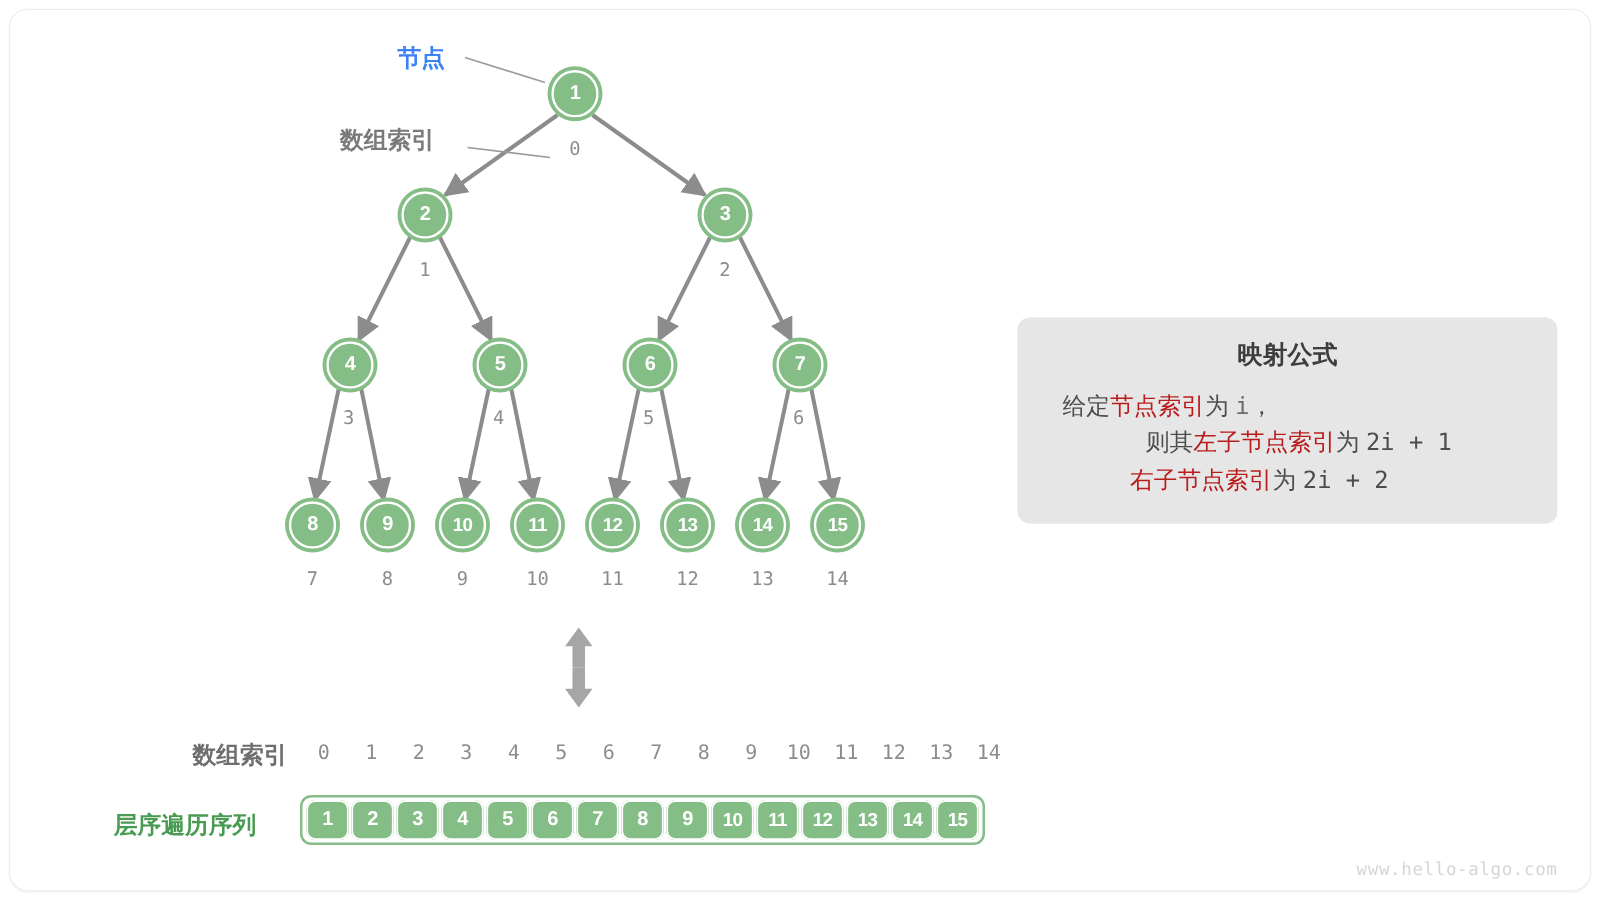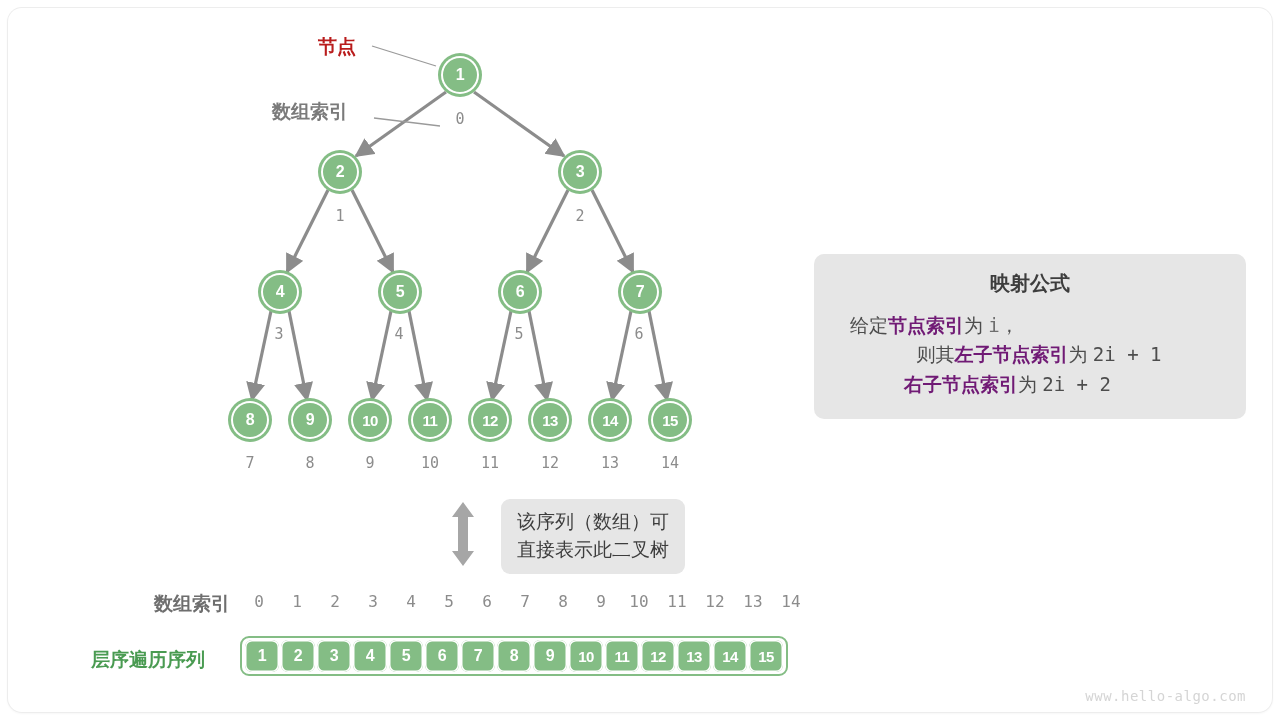--- a/index.html
+++ b/index.html
@@ -62,21 +62,21 @@
     text-align: center;
     width: 40px;
   }
   
   .callout {
     position: absolute;
     font-size: 19px;
     font-weight: bold;
     white-space: nowrap;
   }
-  .callout.green { color: #b91c1c; }
+  .callout.green { color: #3b82f6; }
   .callout.gray  { color: #7a7a7a; }
 
   
   .formula-box {
     position: absolute;
     left: 814px;
     top: 254px;
     width: 432px;
     padding: 16px 18px 20px 18px;
     background: #e6e6e6;
@@ -89,21 +89,21 @@
     font-weight: bold;
     color: #3d3d3d;
     margin-bottom: 14px;
   }
   .formula-line {
     font-size: 19px;
     color: #4d4d4d;
     line-height: 1.55;
     white-space: nowrap;
   }
-  .formula-line .b { font-weight: bold; color: #701a75; }
+  .formula-line .b { font-weight: normal; color: #b91c1c; }
   .mono { font-family: "DejaVu Sans Mono", monospace; color: #6e6e6e; }
   .mono.dark { color: #4d4d4d; }
   .f-r1 { text-align: left; padding-left: 18px; }
   .f-r2 { text-align: center; padding-left: 18px; }
   .f-r3 { text-align: left; padding-left: 72px; }
 
   
   .note-box {
     position: absolute;
     left: 501px;
@@ -284,24 +284,20 @@
     </div>
   </div>
 
   <svg class="layer" viewBox="0 0 1280 720" xmlns="http://www.w3.org/2000/svg">
     <g fill="#a6a6a6">
       <path d="M463,502 L474,517 L468,517 L468,534 L458,534 L458,517 L452,517 Z"></path>
       <path d="M463,566 L452,551 L458,551 L458,534 L468,534 L468,551 L474,551 Z"></path>
     </g>
   </svg>
 
-  <div class="note-box">
-    <div>该序列（数组）可</div>
-    <div>直接表示此二叉树</div>
-  </div>
 
   <div class="row-label gray" style="left:106px; top:591px; width:124px;">数组索引</div>
 
   <div class="index-row">
     <div class="cell">0</div>
     <div class="cell">1</div>
     <div class="cell">2</div>
     <div class="cell">3</div>
     <div class="cell">4</div>
     <div class="cell">5</div>

